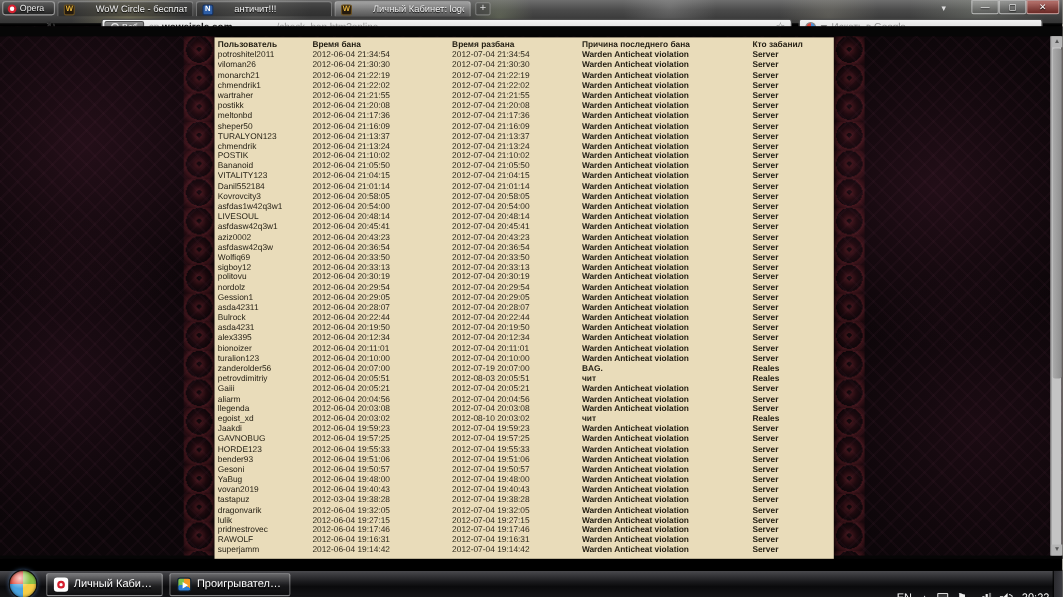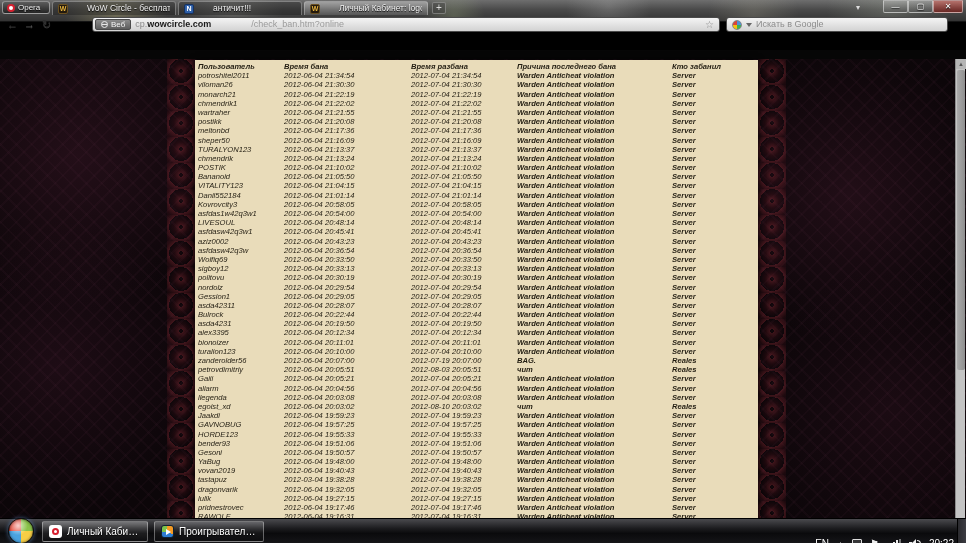--- a/index.html
+++ b/index.html
@@ -59,45 +59,45 @@
   .url .path { color:#9b9b9b;padding-left:40px; }
   .star { margin-left:auto; margin-right:5px; color:#8a8a8a; font-size:10px; line-height:10px; cursor:pointer; }
   #searchfield { position:absolute; left:726px; top:2px; width:222px; height:15px; border:1px solid #4a4a4a; border-radius:3px;
     background:linear-gradient(#f4f4f4,#d2d2d2); display:flex; align-items:center; gap:4px; padding:0 5px; cursor:text; }
   .gball { width:10px; height:10px; border-radius:50%; border:1px solid #888;
     background:conic-gradient(#4a90d9 0 90deg, #3bb054 90deg 180deg, #f4c20d 180deg 270deg, #db4437 270deg 360deg); }
   .sdrop { width:0; height:0; border-left:3px solid transparent; border-right:3px solid transparent; border-top:4px solid #666; cursor:pointer; }
   .sph { color:#8d8d8d; font-size:9px; line-height:11px; white-space:nowrap; }
 
   
-  #page { position:absolute; top:50px; left:0; width:966px; height:484px; background-color:#0c0609;
+  #page { position:absolute; top:24px; left:0; width:966px; height:484px; background-color:#0c0609;
     background-image:
       repeating-linear-gradient(45deg, rgba(125,60,92,.06) 0 2px, transparent 2px 11px),
       repeating-linear-gradient(-45deg, rgba(125,60,92,.06) 0 2px, transparent 2px 11px),
       radial-gradient(circle at 8% 22%, rgba(90,35,60,.30), transparent 16%),
       radial-gradient(circle at 6% 65%, rgba(80,30,55,.26), transparent 15%),
       radial-gradient(circle at 88% 30%, rgba(90,35,60,.28), transparent 16%),
       radial-gradient(circle at 92% 75%, rgba(75,28,50,.24), transparent 15%),
-      radial-gradient(circle at 50% 95%, rgba(60,22,42,.20), transparent 22%); font-style: italic; }
+      radial-gradient(circle at 50% 95%, rgba(60,22,42,.20), transparent 22%); }
   .band { position:absolute; left:0; width:966px; background:#060606; }
   .band.top { top:0; height:9px; }
   .band.bottom { bottom:0; height:3px; }
   .ornament { position:absolute; top:9px; bottom:3px; width:28px;
     background-image:
       repeating-radial-gradient(circle at 50% 12px, rgba(150,45,55,.45) 2px, rgba(80,18,26,.30) 7px, transparent 12px);
     background-size:28px 26px; opacity:.8; }
   .ornament.left { left:167px; }
   .ornament.right { left:758px; }
 
   
   #bantable { position:absolute; left:195px; top:10px; width:563px; background:#e9dcba; padding:2px 0 3px 3px;
     box-shadow:0 0 6px rgba(0,0,0,.8); }
   .trow { display:flex; height:9.2px; overflow:hidden; }
   .tcell { font-size:7.6px; line-height:9.2px; color:#221d12; white-space:nowrap; overflow:hidden; flex:0 0 auto; }
-  .c0 { width:86px; } .c1 { width:127px; } .c2 { width:106px; } .c3 { width:155px; } .c4 { width:72px; }
+  .c0 { width:86px; } .c1 { width:127px; } .c2 { width:118px; } .c3 { width:155px; } .c4 { width:72px; }
   .thead .tcell, .tcell.c3, .tcell.c4 { font-weight:bold; }
 
   
   #scrollbar { position:absolute; right:1px; top:9px; bottom:3px; width:10px; background:#c4c4c4; border-left:1px solid #8e8e8e; cursor:pointer; }
   #scrollbar .sb-arrow { position:absolute; left:0; width:10px; height:10px; background:#b5b5b5; color:#555; font-size:6px; line-height:10px; text-align:center; }
   #scrollbar .sb-arrow.up { top:0; } #scrollbar .sb-arrow.down { bottom:0; }
   #scrollbar .thumb { position:absolute; left:1px; top:11px; width:8px; height:300px; background:linear-gradient(90deg,#ababab,#8f8f8f); border-radius:2px; }
 
   
   #taskbar { position:absolute; left:0; top:518px; width:966px; height:25px;

